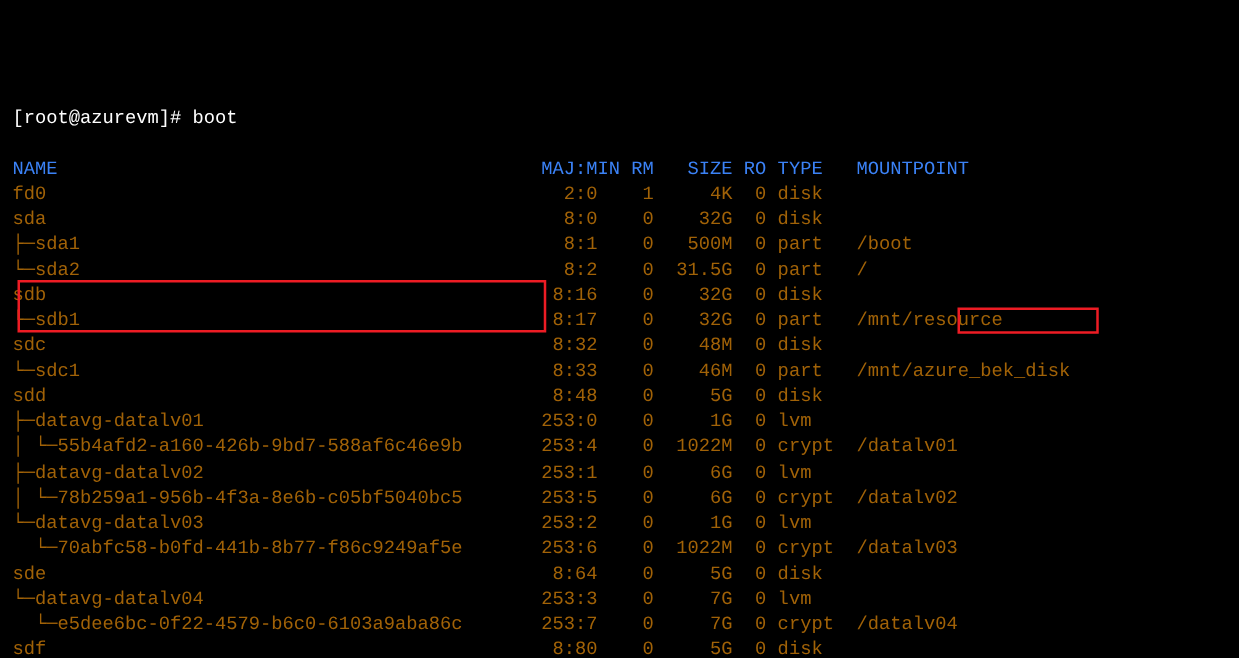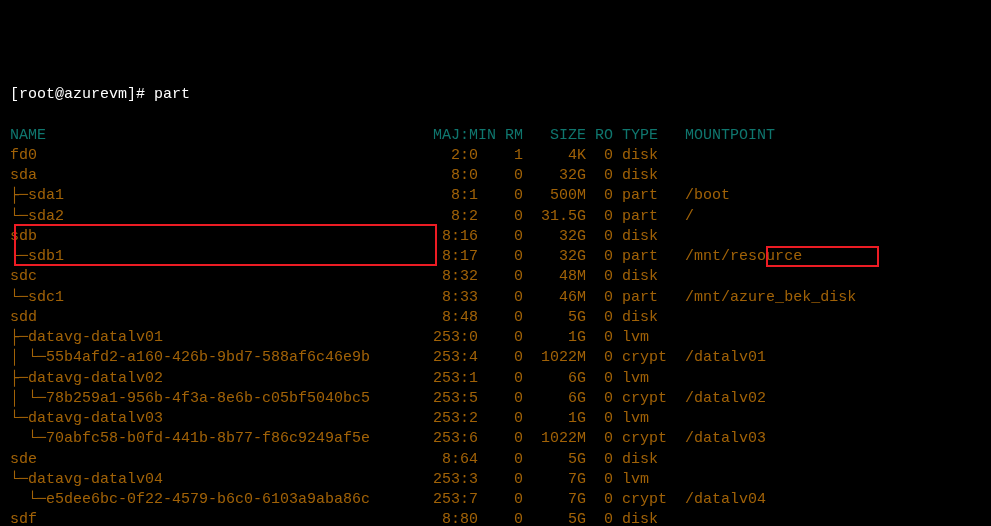--- a/index.html
+++ b/index.html
@@ -23,21 +23,21 @@
       display: flex;
       align-items: center;
     }
     .prompt {
       color: #fff;
     }
     .command {
       color: #fff;
     }
     .header {
-      color: #0f766e;
+      color: #3b82f6;
     }
     .row {
       color: #a16207;
       position: relative;
     }
     .red-box-1 {
       position: absolute;
       border: 2.5px solid #ed1c24;
       left: 14px;
       top: 224px;
@@ -53,20 +53,20 @@
       width: 113px;
       height: 21px;
       pointer-events: none;
     }
   </style>
 </head>
 <body>
 
 
 
-<div class="prompt-line"><span class="prompt">[root@azurevm]#</span><span class="command"> part</span></div>
+<div class="prompt-line"><span class="prompt">[root@azurevm]#</span><span class="command"> boot</span></div>
 <div id="output"><div class="header">NAME                                           MAJ:MIN RM   SIZE RO TYPE   MOUNTPOINT</div><div class="row">fd0                                              2:0    1     4K  0 disk   </div><div class="row">sda                                              8:0    0    32G  0 disk   </div><div class="row">├─sda1                                           8:1    0   500M  0 part   /boot</div><div class="row">└─sda2                                           8:2    0  31.5G  0 part   /</div><div class="row">sdb                                             8:16    0    32G  0 disk   </div><div class="row">└─sdb1                                          8:17    0    32G  0 part   /mnt/resource</div><div class="row">sdc                                             8:32    0    48M  0 disk   </div><div class="row">└─sdc1                                          8:33    0    46M  0 part   /mnt/azure_bek_disk</div><div class="row">sdd                                             8:48    0     5G  0 disk   </div><div class="row">├─datavg-datalv01                              253:0    0     1G  0 lvm    </div><div class="row">│ └─55b4afd2-a160-426b-9bd7-588af6c46e9b       253:4    0  1022M  0 crypt  /datalv01</div><div class="row">├─datavg-datalv02                              253:1    0     6G  0 lvm    </div><div class="row">│ └─78b259a1-956b-4f3a-8e6b-c05bf5040bc5       253:5    0     6G  0 crypt  /datalv02</div><div class="row">└─datavg-datalv03                              253:2    0     1G  0 lvm    </div><div class="row">  └─70abfc58-b0fd-441b-8b77-f86c9249af5e       253:6    0  1022M  0 crypt  /datalv03</div><div class="row">sde                                             8:64    0     5G  0 disk   </div><div class="row">└─datavg-datalv04                              253:3    0     7G  0 lvm    </div><div class="row">  └─e5dee6bc-0f22-4579-b6c0-6103a9aba86c       253:7    0     7G  0 crypt  /datalv04</div><div class="row">sdf                                             8:80    0     5G  0 disk   </div></div>
 
 <div class="red-box-1"></div>
 <div class="red-box-2"></div>
 
 
 
 
 </body></html>

